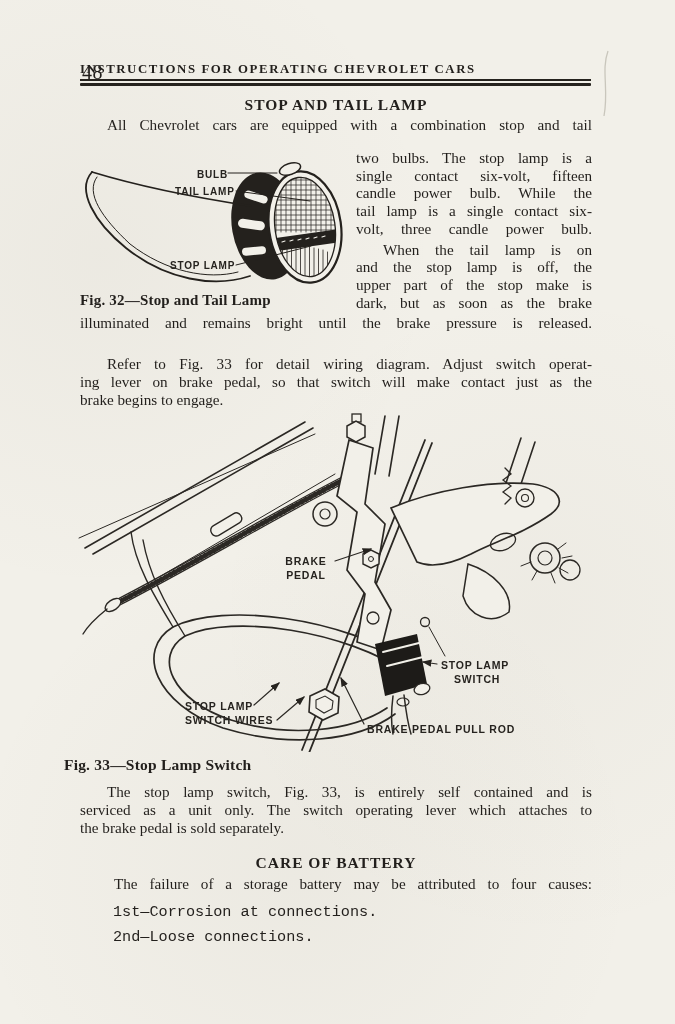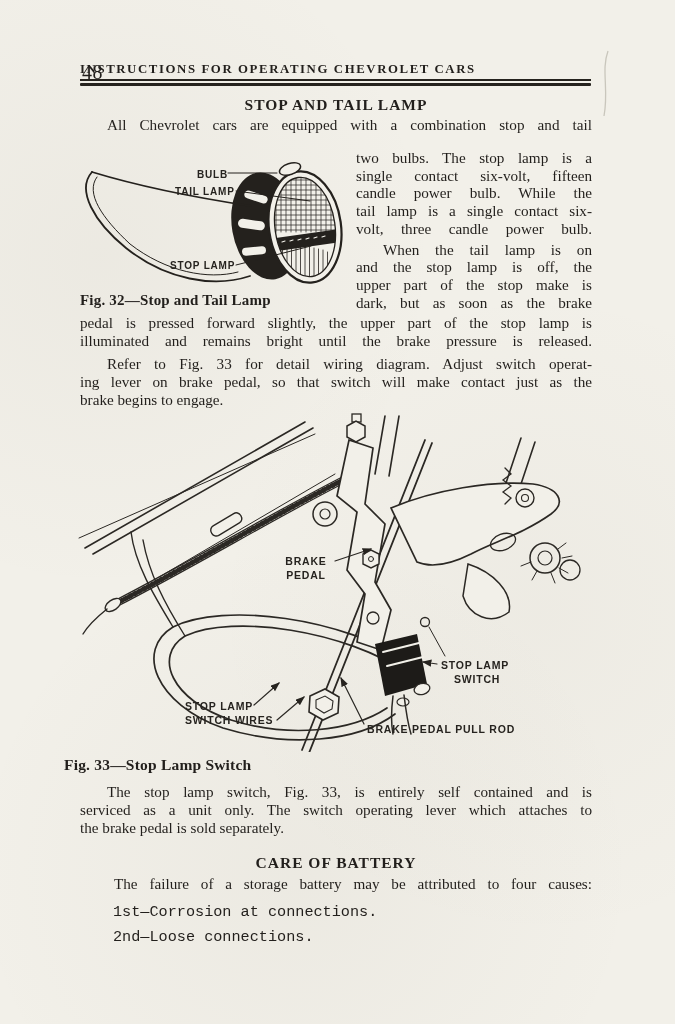--- a/index.html
+++ b/index.html
@@ -108,21 +108,20 @@
     <div class="tl">candle power bulb.  While the</div>
     <div class="tl">tail lamp is a single contact six-</div>
     <div class="tl">volt, three candle power bulb.</div>
     <div class="tl ind pbreak">When the tail lamp is on</div>
     <div class="tl">and the stop lamp is off, the</div>
     <div class="tl">upper part of the stop make is</div>
     <div class="tl">dark, but as soon as the brake</div>
   </div>
 
   <div class="abs fullcol" style="top:314px">
-    <div class="tl">pedal is pressed forward slightly, the upper part of the stop lamp is</div>
     <div class="tl">illuminated and remains bright until the brake pressure is released.</div>
   </div>
 
   <div class="abs fullcol" style="top:355px">
     <div class="tl ind">Refer to Fig. 33 for detail wiring diagram.  Adjust switch operat-</div>
     <div class="tl">ing lever on brake pedal, so that switch will make contact just as the</div>
     <div class="tl short">brake begins to engage.</div>
   </div>
 
   <svg class="abs" style="left:73px;top:412px" width="530" height="340" viewBox="0 0 530 340">

